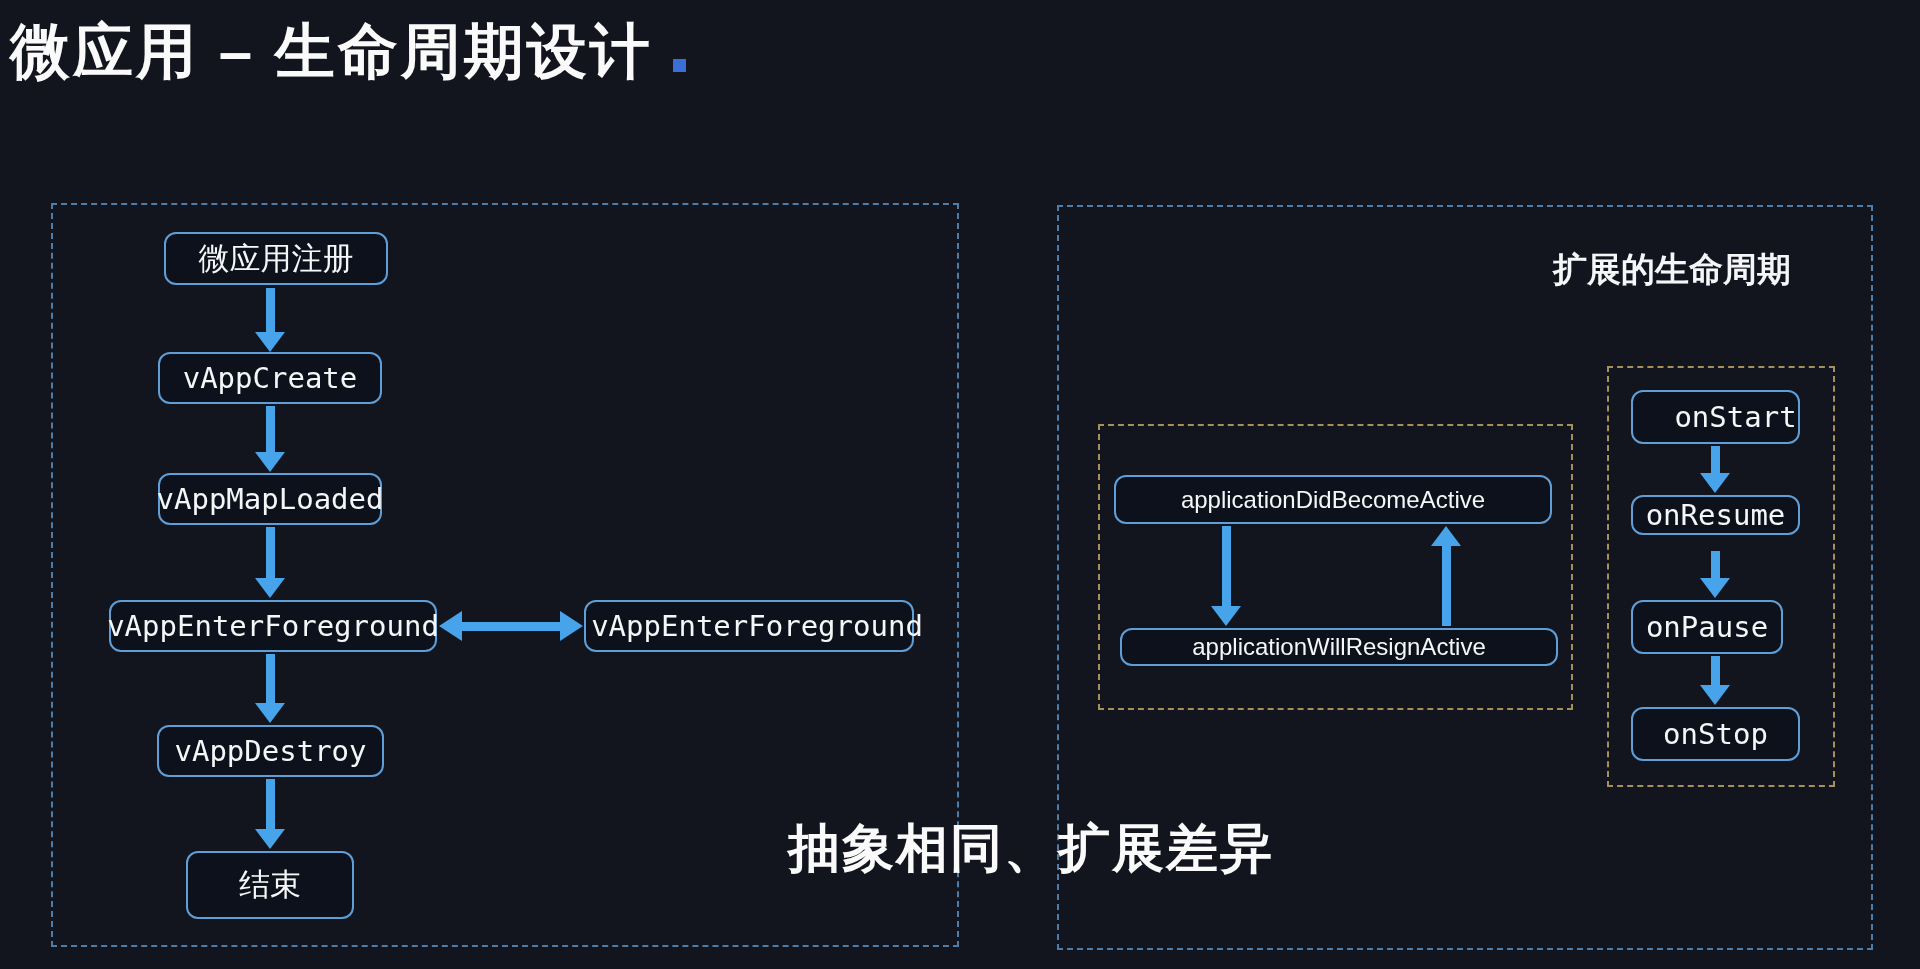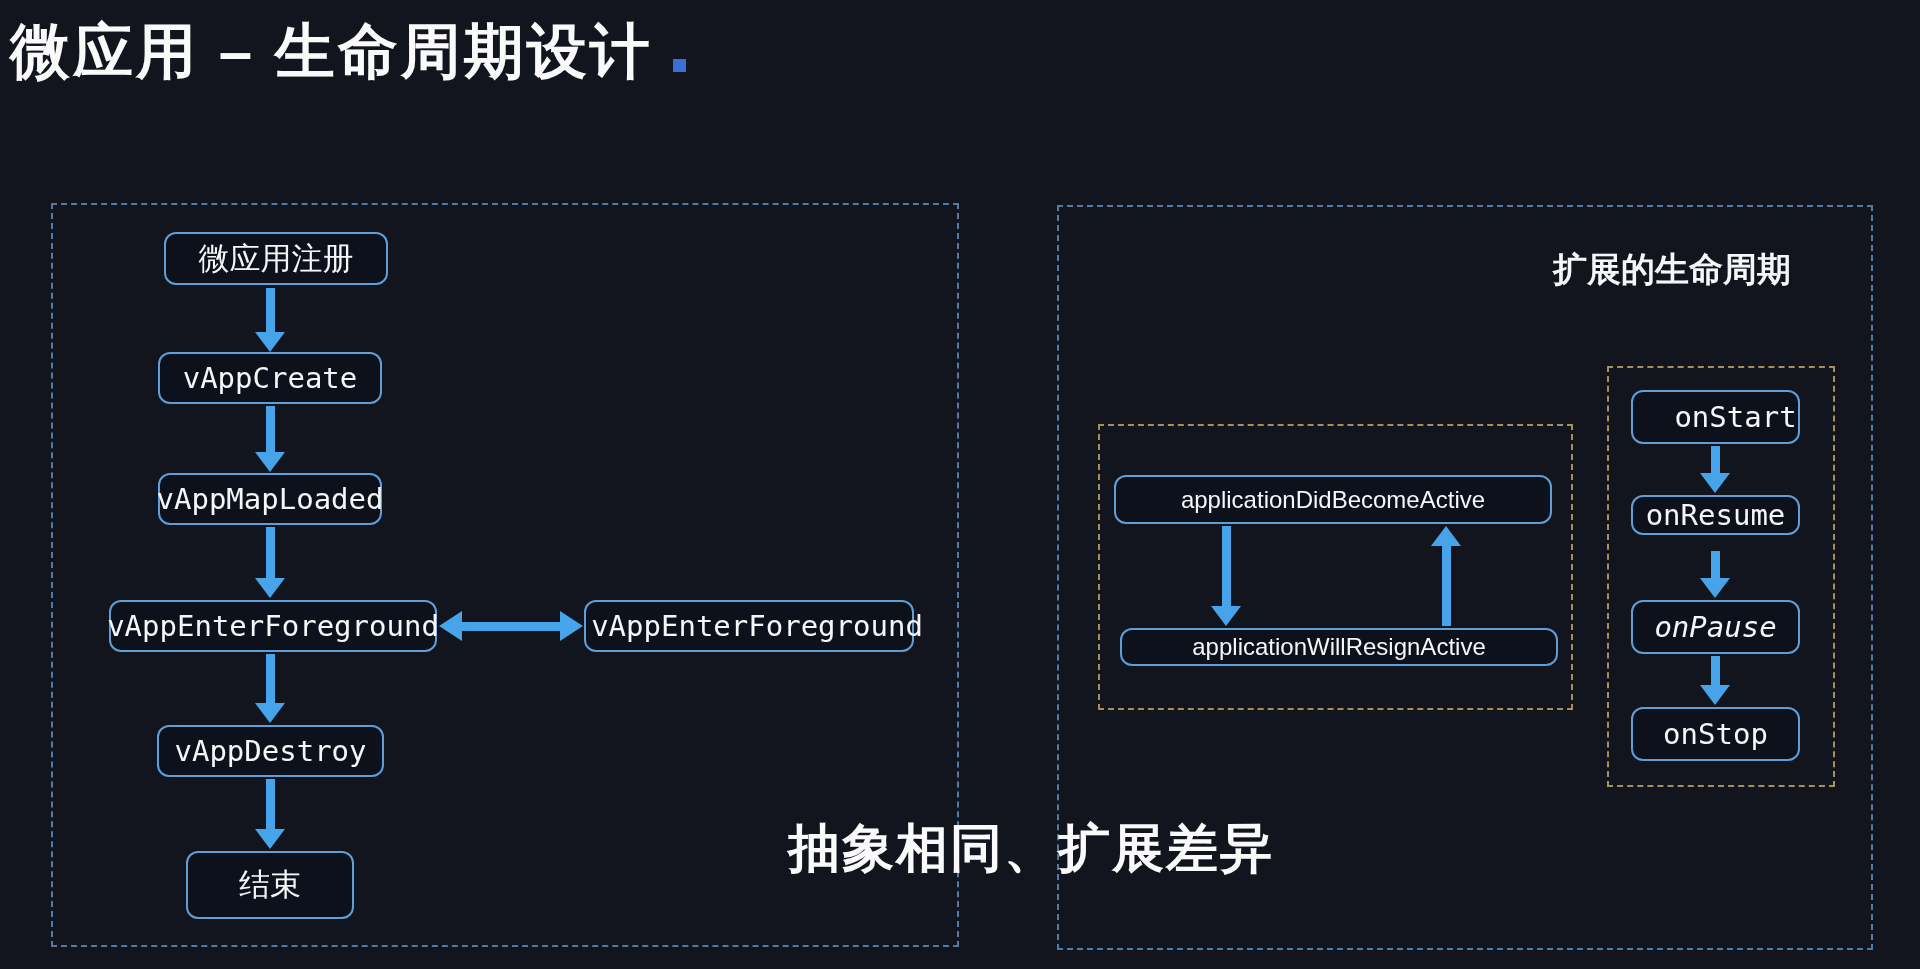--- a/index.html
+++ b/index.html
@@ -188,21 +188,21 @@
 
   <div class="node mono" style="left:572px; top:288px; width:169px; height:40px;">
     <span>onResume</span>
   </div>
 
   <div class="varrow" style="left:641px; top:344px; height:47px;">
     <div class="shaft"></div>
     <div class="head"></div>
   </div>
 
-  <div class="node mono" style="left:572px; top:393px; width:169px; height:54px;font-style:italic;">
+  <div class="node mono" style="left:572px; top:393px; width:152px; height:54px;">
     <span>onPause</span>
   </div>
 
   <div class="varrow" style="left:641px; top:449px; height:49px;">
     <div class="shaft"></div>
     <div class="head"></div>
   </div>
 
   <div class="node mono" style="left:572px; top:500px; width:169px; height:54px;">
     <span>onStop</span>

